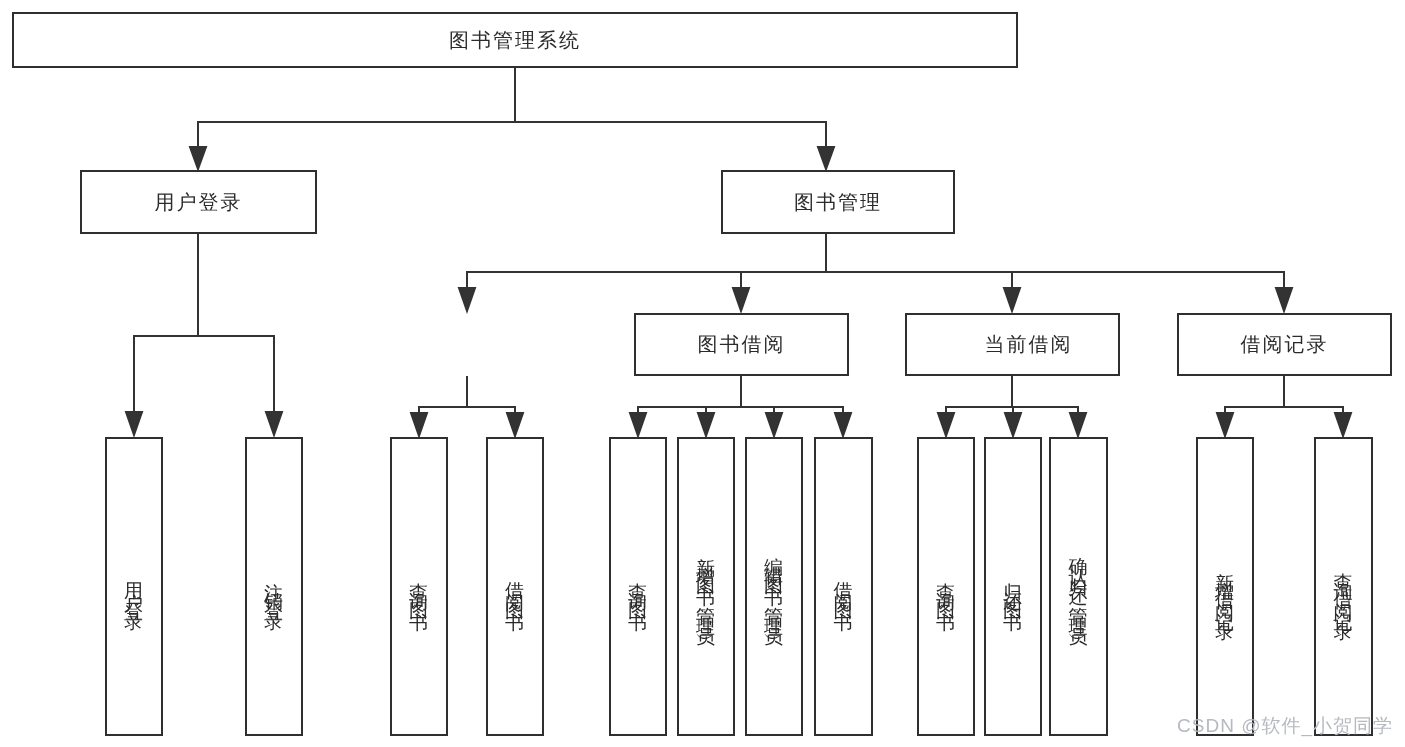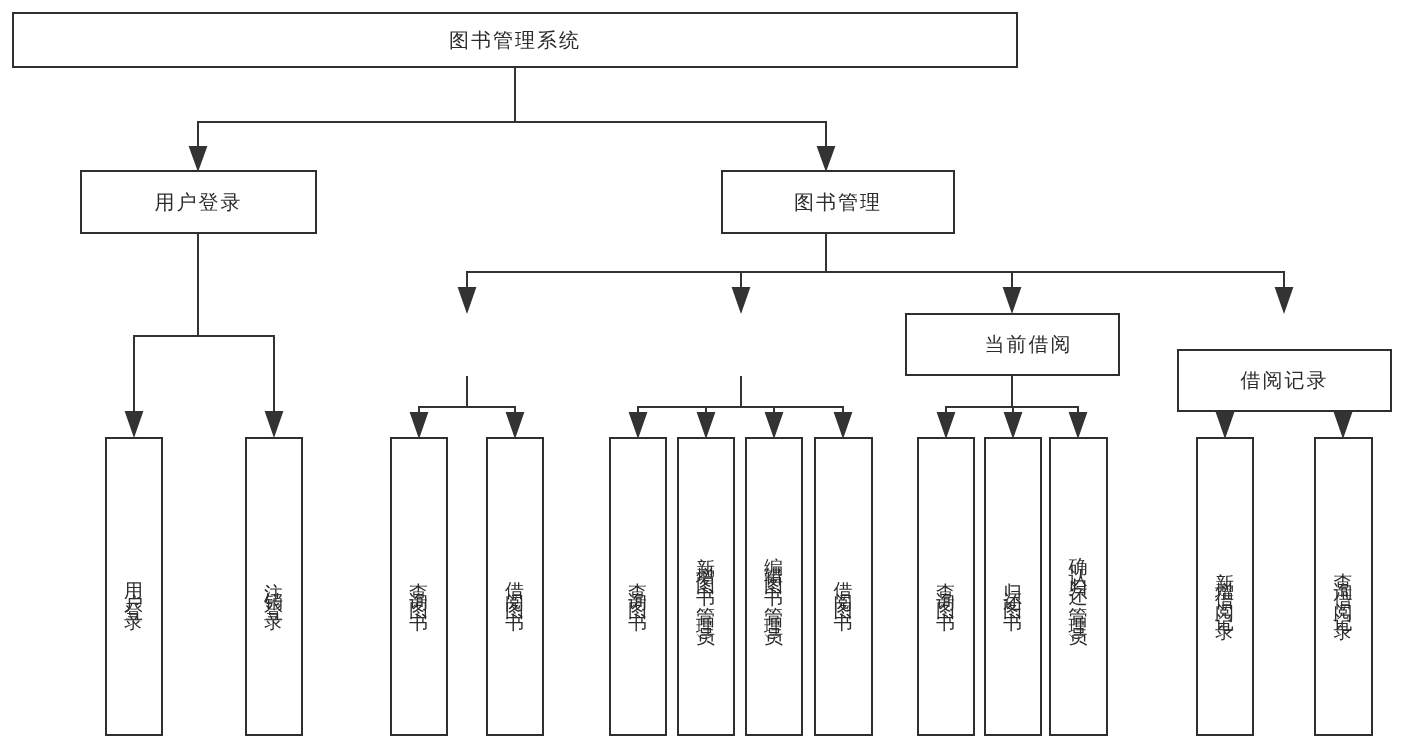--- a/index.html
+++ b/index.html
@@ -31,21 +31,21 @@
     white-space: nowrap;
   }
   .box.root  { left: 12px;  top: 12px;  width: 1006px; height: 56px; }
   .box.lv2   { top: 170px; height: 64px; }
   .box.lv2.a { left: 80px;  width: 237px; }
   .box.lv2.b { left: 709px; width: 234px; margin-left: 12px; }
   .box.lv3   { top: 313px; height: 63px; width: 215px; }
   .box.lv3.c0 { left: 360px; }
   .box.lv3.c1 { left: 634px; }
   .box.lv3.c2 { left: 905px; padding-left: 32px; }
-  .box.lv3.c3 { left: 1177px; margin-top: 36px; }
+  .box.lv3.c3 { left: 1177px; }
   .leaf {
     position: absolute;
     box-sizing: border-box;
     top: 437px;
     width: 58px;
     height: 299px;
     background: #ffffff;
     border: 2px solid #2f2f2f;
     display: flex;
     align-items: center;
@@ -156,20 +156,23 @@
     <span>图书管理系统</span>
   </div>
 
   <div class="box lv2 a">
     <span>用户登录</span>
   </div>
   <div class="box lv2 b">
     <span>图书管理</span>
   </div>
 
+  <div class="box lv3 c1">
+    <span>图书借阅</span>
+  </div>
   <div class="box lv3 c2">
     <span>当前借阅</span>
   </div>
   <div class="box lv3 c3">
     <span>借阅记录</span>
   </div>
 
   <div class="leaf l1">
     <span class="vtext">用户登录</span>
   </div>
@@ -207,14 +210,15 @@
     <span class="vtext">确认归还（管理员）</span>
   </div>
 
   <div class="leaf l12">
     <span class="vtext">新增借阅记录</span>
   </div>
   <div class="leaf l13">
     <span class="vtext">查询借阅记录</span>
   </div>
 
+  <div class="watermark">CSDN @软件_小贺同学</div>
 
 </div>
 
 </body></html>

